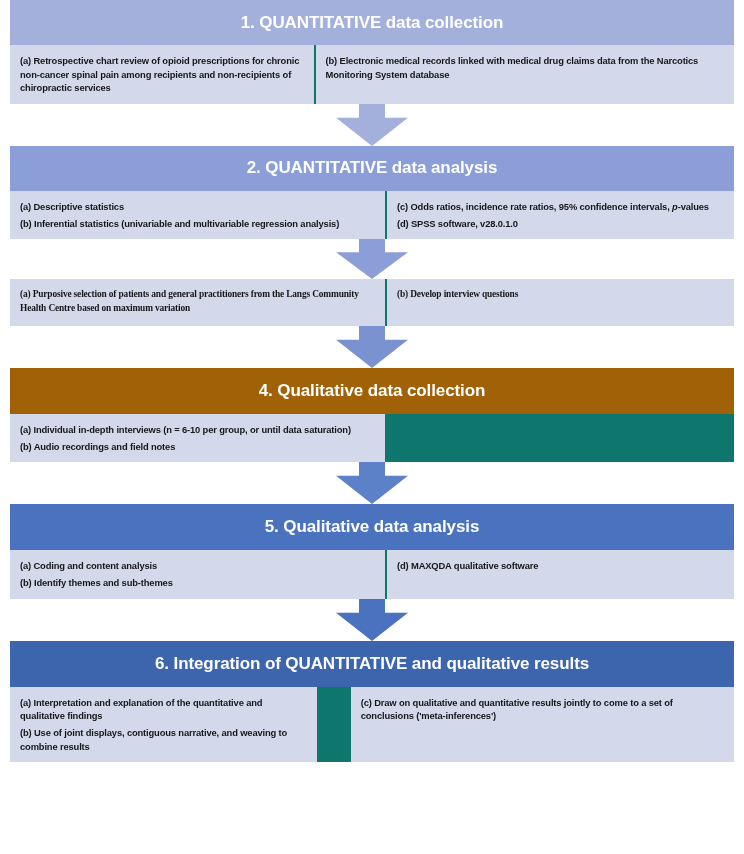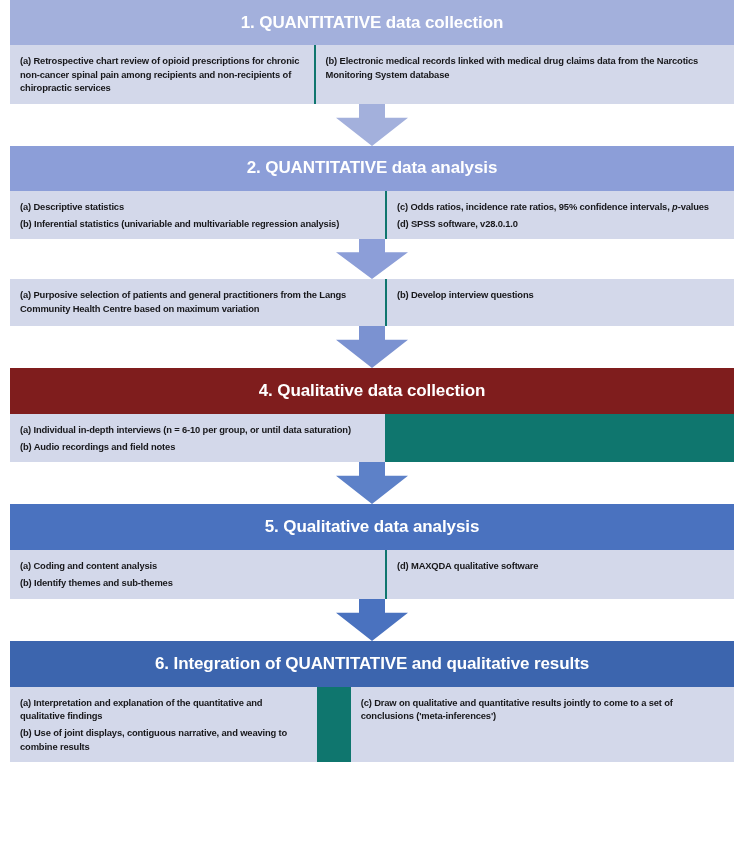--- a/index.html
+++ b/index.html
@@ -117,36 +117,36 @@
           <p class="bullet">(d) SPSS software, v28.0.1.0</p>
         </div>
       </div>
     </div>
     <div class="arrow-wrap" style="height: 40px;">
       <svg width="72" height="40" viewBox="0 0 72 40">
         <polygon points="23,0 49,0 49,13.200000000000001 72,13.200000000000001 36,40 0,13.200000000000001 23,13.200000000000001" fill="#8c9ed8"></polygon>
       </svg>
     </div>
     <div class="stage">
-      <div class="stage-body" style="min-height: 47px;">
+      <div class="stage-body" style="min-height: 47px; font-family: Liberation Serif, serif;">
         <div class="body-col left">
           <p class="bullet">(a) Purposive selection of patients and general practitioners from the Langs Community Health Centre based on maximum variation</p>
         </div>
         <div class="body-col right">
           <p class="bullet">(b) Develop interview questions</p>
         </div>
       </div>
     </div>
     <div class="arrow-wrap" style="height: 42px;">
       <svg width="72" height="42" viewBox="0 0 72 42">
         <polygon points="23,0 49,0 49,13.860000000000001 72,13.860000000000001 36,42 0,13.860000000000001 23,13.860000000000001" fill="#7b92d1"></polygon>
       </svg>
     </div>
     <div class="stage">
-      <div class="stage-header" style="background: #7f1d1d; height: 46px; text-align: center;">
+      <div class="stage-header" style="background: #a16207; height: 46px; text-align: center;">
         <div style="font-size: 17px;">4. Qualitative data collection</div>
       </div>
       <div class="stage-body" style="min-height: 47px;">
         <div class="body-col left">
           <p class="bullet">(a) Individual in-depth interviews (n = 6-10 per group, or until data saturation)</p>
           <p class="bullet">(b) Audio recordings and field notes</p>
         </div>
       </div>
     </div>
     <div class="arrow-wrap" style="height: 42px;">

